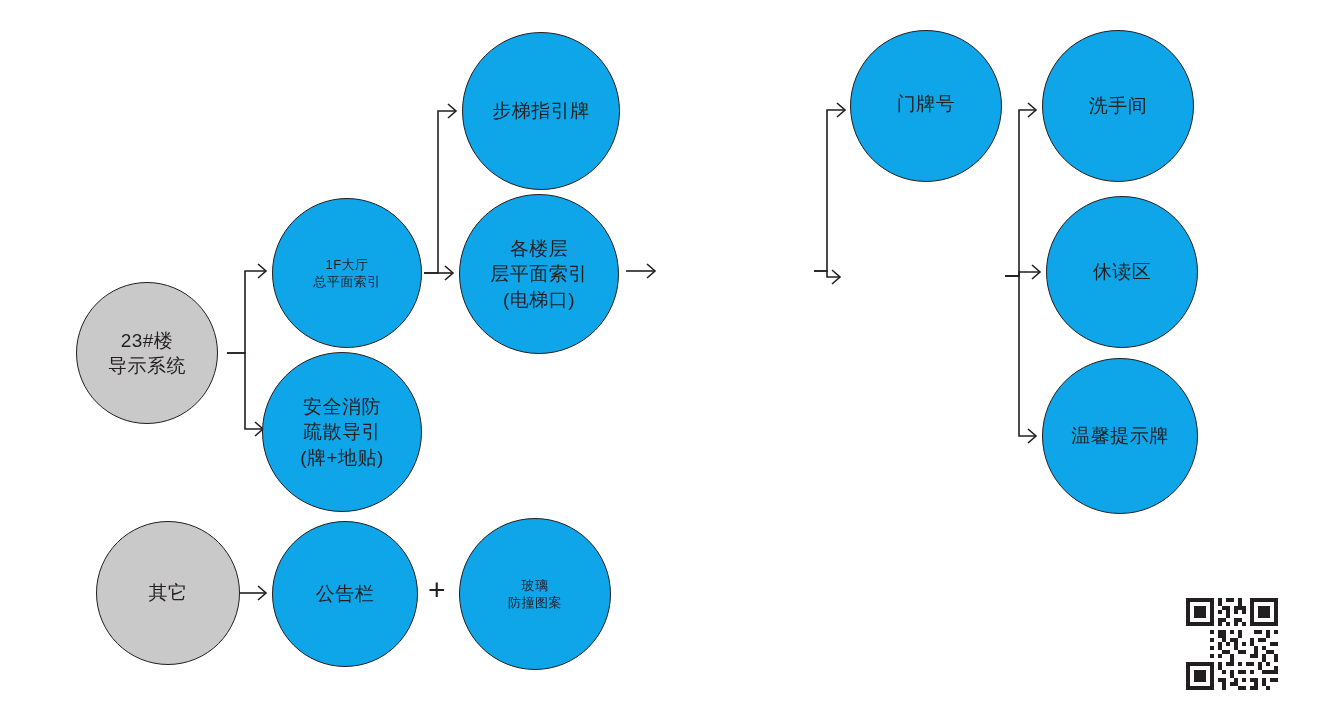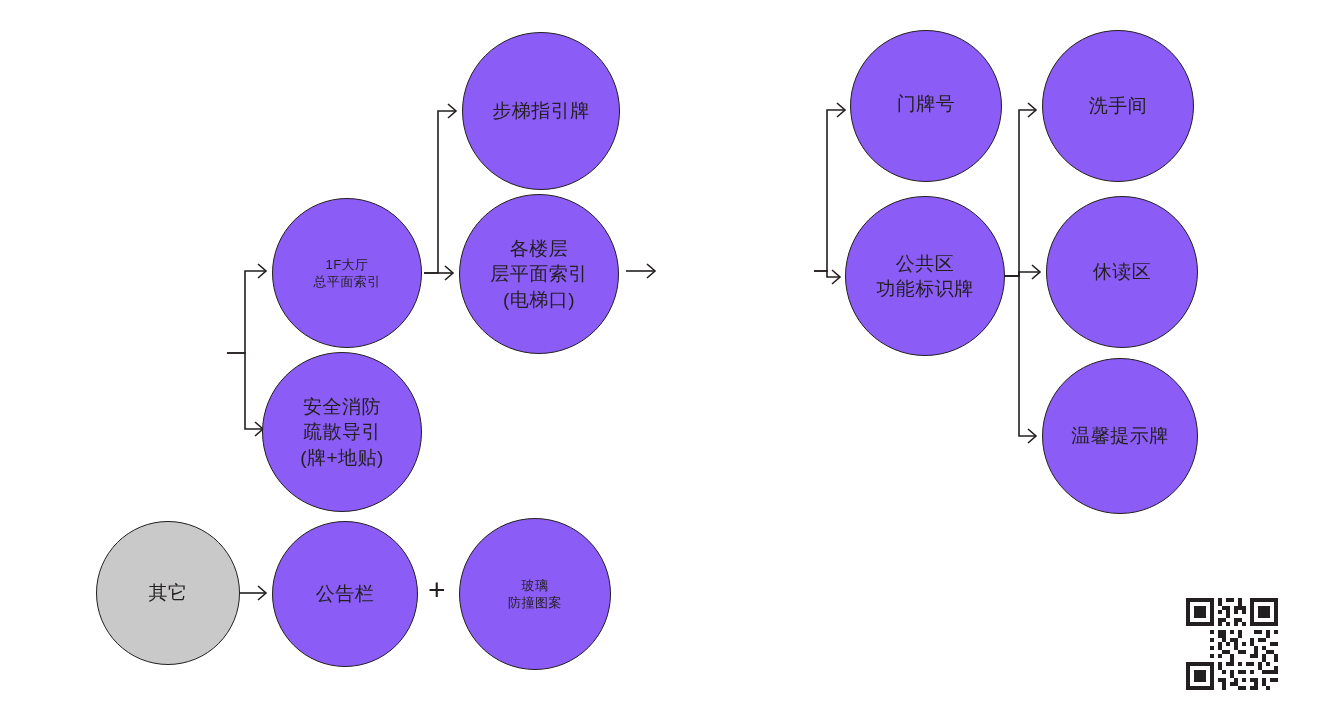--- a/index.html
+++ b/index.html
@@ -15,21 +15,21 @@
     width: 1320px;
     height: 703px;
     background: #ffffff;
     overflow: hidden;
   }
   .node {
     position: absolute;
     box-sizing: border-box;
     border-radius: 50%;
     border: 1.6px solid #231f20;
-    background: #8b5cf6;
+    background: #0ea5e9;
     display: flex;
     align-items: center;
     justify-content: center;
     text-align: center;
     color: #231f20;
     line-height: 1.32;
     white-space: pre-line;
     letter-spacing: 0.5px;
   }
   .node.filled {
@@ -115,39 +115,39 @@
       <path d="M 1005 276 L 1019 276 L 1019 436 L 1036 436"></path>
       <path d="M 1028 429 L 1036 436 L 1028 443"></path>
     </g>
 
     <g>
       <path d="M 240 593 L 266 593"></path>
       <path d="M 258 586 L 266 593 L 258 600"></path>
     </g>
   </svg>
 
+  <div class="node filled" style="left:76px; top:282px; width:142px; height:142px; font-size:19px;">23#楼
+导示系统</div>
 
   <div class="node" style="left:272px; top:198px; width:150px; height:150px; font-size:13px;">1F大厅
 总平面索引</div>
 
   <div class="node" style="left:262px; top:352px; width:160px; height:160px; font-size:19px;">安全消防
 疏散导引
 (牌+地贴)</div>
 
   <div class="node" style="left:462px; top:32px; width:158px; height:158px; font-size:19px;">步梯指引牌</div>
 
   <div class="node" style="left:459px; top:194px; width:160px; height:160px; font-size:19px;">各楼层
 层平面索引
 (电梯口)</div>
 
 
   <div class="node" style="left:850px; top:30px; width:152px; height:152px; font-size:19px;font-family:Liberation Mono, monospace;">门牌号</div>
 
-  <div class="node" style="left:845px; top:196px; width:160px; height:160px; font-size:19px;">公共区
-功能标识牌</div>
 
   <div class="node" style="left:1042px; top:30px; width:152px; height:152px; font-size:19px;">洗手间</div>
 
   <div class="node" style="left:1046px; top:196px; width:152px; height:152px; font-size:19px;">休读区</div>
 
   <div class="node" style="left:1042px; top:358px; width:156px; height:156px; font-size:19px;">温馨提示牌</div>
 
   <div class="node filled" style="left:96px; top:521px; width:144px; height:144px; font-size:19px;">其它</div>
 
   <div class="node" style="left:272px; top:521px; width:146px; height:146px; font-size:19px;">公告栏</div>

